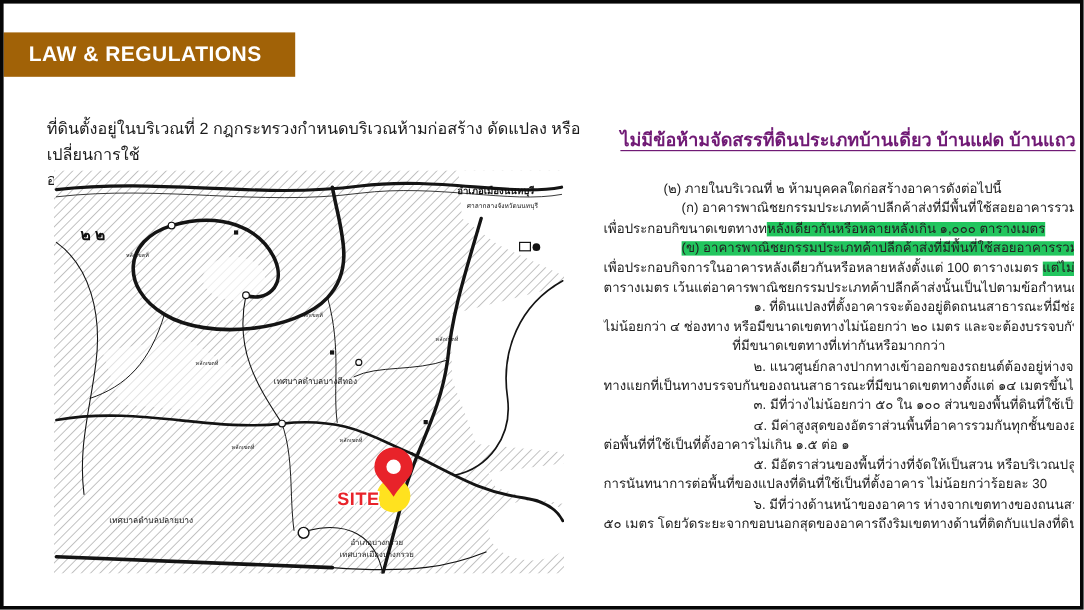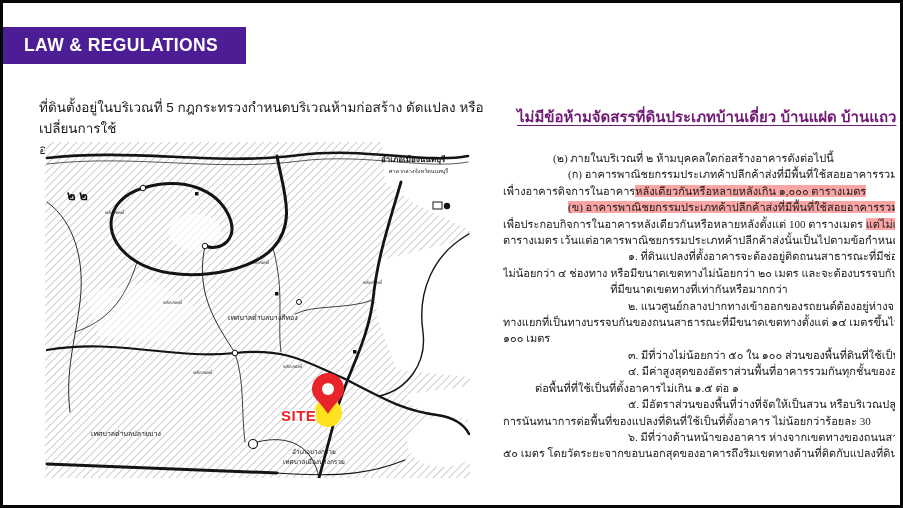--- a/index.html
+++ b/index.html
@@ -2,51 +2,51 @@
 <html><head>
 <meta charset="utf-8">
 <style>
   html,body{margin:0;padding:0;}
   body{
     width:903px;height:508px;position:relative;background:#ffffff;overflow:hidden;
     font-family:"Liberation Sans","DejaVu Sans",sans-serif;
   }
   .frame{position:absolute;inset:0;border:3px solid #060606;pointer-events:none;z-index:50;}
   .title-box{
-    position:absolute;left:3px;top:27px;width:243px;height:37px;background:#4c1d95;
+    position:absolute;left:3px;top:27px;width:243px;height:37px;background:#a16207;
     color:#ffffff;font-size:17.5px;font-weight:bold;letter-spacing:.4px;
     line-height:37px;padding-left:21px;box-sizing:border-box;white-space:nowrap;
   }
   .intro{
     position:absolute;left:39px;top:97px;width:452px;color:#1c1c1c;
     font-size:13.5px;line-height:21px;
   }
   .map-wrap{position:absolute;left:45px;top:142px;width:425px;height:336px;}
   .reg-heading{
     position:absolute;left:517px;top:105px;width:378px;
     font-size:15px;font-weight:bold;color:#701a75;white-space:nowrap;
     text-decoration:underline;text-underline-offset:3px;
   }
   .reg-block{
     position:absolute;left:503px;top:150px;width:392px;height:320px;overflow:hidden;
-    font-family:Liberation Serif, serif;
+    font-family:Liberation Sans, sans-serif;
     font-size:11px;line-height:16.4px;color:#212121;
   }
   .reg-line{white-space:nowrap;}
-  .reg-line .hl{background:#fca5a5;}
+  .reg-line .hl{background:#22c55e;}
 </style>
 </head>
 <body>
 
 <div class="frame"></div>
 
 <div class="title-box">LAW &amp; REGULATIONS</div>
 
 <div class="intro">
-  <div>ที่ดินตั้งอยู่ในบริเวณที่ 5 กฎกระทรวงกำหนดบริเวณห้ามก่อสร้าง ดัดแปลง หรือเปลี่ยนการใช้</div>
+  <div>ที่ดินตั้งอยู่ในบริเวณที่ 2 กฎกระทรวงกำหนดบริเวณห้ามก่อสร้าง ดัดแปลง หรือเปลี่ยนการใช้</div>
   <div>อาคารบางชนิด หรือบางประเภท</div>
 </div>
 
 <div class="map-wrap">
   <svg width="425" height="336" viewBox="0 0 425 336" xmlns="http://www.w3.org/2000/svg">
     <defs>
       <pattern id="hatch" width="5.5" height="5.5" patternUnits="userSpaceOnUse" patternTransform="rotate(45)">
         <line x1="0" y1="0" x2="0" y2="5.5" stroke="#1a1a1a" stroke-width="0.55"></line>
       </pattern>
     </defs>
@@ -115,30 +115,29 @@
       <text x="236" y="279" font-size="15" font-weight="bold" fill="#e8232a" stroke="#ffffff" stroke-width="2.5" paint-order="stroke" font-family="Liberation Sans, DejaVu Sans, sans-serif" letter-spacing="0.5">SITE</text>
     </g>
   </svg>
 </div>
 
 <div class="reg-heading">ไม่มีข้อห้ามจัดสรรที่ดินประเภทบ้านเดี่ยว บ้านแฝด บ้านแถว</div>
 
 <div class="reg-block">
     <div class="reg-line" style="padding-left: 50px;"><span>(๒) ภายในบริเวณที่ ๒ ห้ามบุคคลใดก่อสร้างอาคารดังต่อไปนี้</span></div>
     <div class="reg-line" style="padding-left: 65px;"><span>(ก) อาคารพาณิชยกรรมประเภทค้าปลีกค้าส่งที่มีพื้นที่ใช้สอยอาคารรวมกัน</span></div>
-    <div class="reg-line" style="padding-left: 0px;"><span>เพื่างอาคารดิจการในอาคาร</span><span class="hl">หลังเดียวกันหรือหลายหลังเกิน ๑,๐๐๐ ตารางเมตร</span></div>
+    <div class="reg-line" style="padding-left: 0px;"><span>เพื่อประกอบกิขนาดเขตทางท</span><span class="hl">หลังเดียวกันหรือหลายหลังเกิน ๑,๐๐๐ ตารางเมตร</span></div>
     <div class="reg-line" style="padding-left: 65px;"><span class="hl">(ข) อาคารพาณิชยกรรมประเภทค้าปลีกค้าส่งที่มีพื้นที่ใช้สอยอาคารรวมกัน</span></div>
     <div class="reg-line" style="padding-left: 0px;"><span>เพื่อประกอบกิจการในอาคารหลังเดียวกันหรือหลายหลังตั้งแต่ 100 ตารางเมตร </span><span class="hl">แต่ไม่เกิน</span></div>
     <div class="reg-line" style="padding-left: 0px;"><span>ตารางเมตร เว้นแต่อาคารพาณิชยกรรมประเภทค้าปลีกค้าส่งนั้นเป็นไปตามข้อกำหนดดังต่อไปนี้</span></div>
     <div class="reg-line" style="padding-left: 125px;"><span>๑. ที่ดินแปลงที่ตั้งอาคารจะต้องอยู่ติดถนนสาธารณะที่มีช่องทางจราจร</span></div>
     <div class="reg-line" style="padding-left: 0px;"><span>ไม่น้อยกว่า ๔ ช่องทาง หรือมีขนาดเขตทางไม่น้อยกว่า ๒๐ เมตร และจะต้องบรรจบกับถนนสาธารณะ</span></div>
     <div class="reg-line" style="padding-left: 0px; text-align: center;"><span>ที่มีขนาดเขตทางที่เท่ากันหรือมากกว่า</span></div>
     <div class="reg-line" style="padding-left: 125px;"><span>๒. แนวศูนย์กลางปากทางเข้าออกของรถยนต์ต้องอยู่ห่างจากทางร่วม</span></div>
     <div class="reg-line" style="padding-left: 0px;"><span>ทางแยกที่เป็นทางบรรจบกันของถนนสาธารณะที่มีขนาดเขตทางตั้งแต่ ๑๔ เมตรขึ้นไป ไม่น้อยกว่า</span></div>
-    <div class="reg-line" style="padding-left: 0px;"><span>๑๐๐ เมตร</span></div>
     <div class="reg-line" style="padding-left: 125px;"><span>๓. มีที่ว่างไม่น้อยกว่า ๕๐ ใน ๑๐๐ ส่วนของพื้นที่ดินที่ใช้เป็นที่ตั้งอาคาร</span></div>
     <div class="reg-line" style="padding-left: 125px;"><span>๔. มีค่าสูงสุดของอัตราส่วนพื้นที่อาคารรวมกันทุกชั้นของอาคารทุกหลัง</span></div>
-    <div class="reg-line" style="padding-left: 0px; margin-left: 32px;"><span>ต่อพื้นที่ที่ใช้เป็นที่ตั้งอาคารไม่เกิน ๑.๕ ต่อ ๑</span></div>
+    <div class="reg-line" style="padding-left: 0px;"><span>ต่อพื้นที่ที่ใช้เป็นที่ตั้งอาคารไม่เกิน ๑.๕ ต่อ ๑</span></div>
     <div class="reg-line" style="padding-left: 125px;"><span>๕. มีอัตราส่วนของพื้นที่ว่างที่จัดให้เป็นสวน หรือบริเวณปลูกต้นไม้ หรือ</span></div>
     <div class="reg-line" style="padding-left: 0px;"><span>การนันทนาการต่อพื้นที่ของแปลงที่ดินที่ใช้เป็นที่ตั้งอาคาร ไม่น้อยกว่าร้อยละ 30</span></div>
     <div class="reg-line" style="padding-left: 125px;"><span>๖. มีที่ว่างด้านหน้าของอาคาร ห่างจากเขตทางของถนนสาธารณะไม่น้อยกว่า</span></div>
     <div class="reg-line" style="padding-left: 0px;"><span>๕๐ เมตร โดยวัดระยะจากขอบนอกสุดของอาคารถึงริมเขตทางด้านที่ติดกับแปลงที่ดินที่ใช้เป็นที่ตั้งอาคาร</span></div>
   </div>
 
 </body></html>

